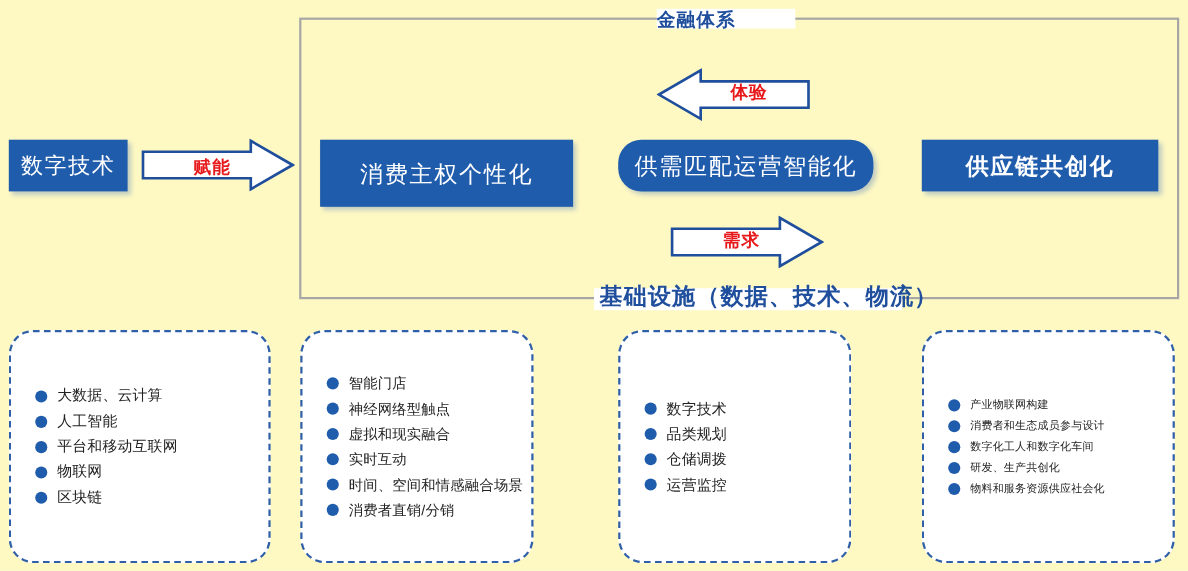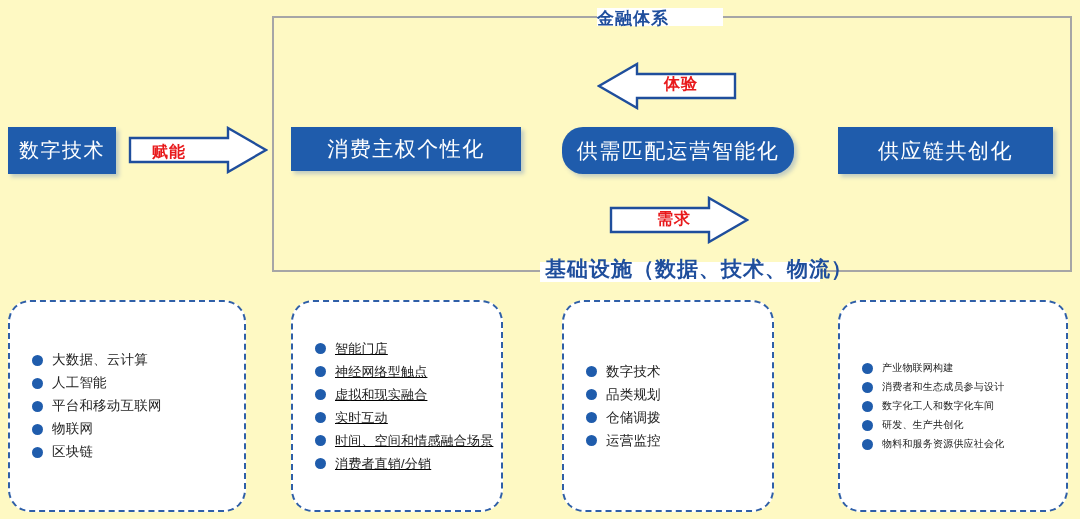--- a/index.html
+++ b/index.html
@@ -72,57 +72,57 @@
     color: #ffffff;
     display: flex;
     align-items: center;
     justify-content: center;
     font-size: 21px;
     letter-spacing: 1.5px;
     box-shadow: 3px 3px 4px rgba(120,150,190,0.45);
     box-sizing: border-box;
   }
   .blue-box.bb-digital  { left: 8px;   top: 127px; width: 108px; height: 47px; font-size: 20px; }
-  .blue-box.bb-consumer { left: 291px; top: 127px; width: 230px; height: 44px; text-align: center; }
+  .blue-box.bb-consumer { left: 291px; top: 127px; width: 230px; height: 61px; text-align: center; }
   .blue-box.bb-supply   { left: 562px; top: 127px; width: 232px; height: 47px; border-radius: 21px; }
-  .blue-box.bb-chain    { left: 838px; top: 127px; width: 215px; height: 47px; }
+  .blue-box.bb-chain    { left: 838px; top: 127px; width: 215px; height: 47px; font-weight: bold; }
 
   
   .block-arrow {
     position: absolute;
   }
   .block-arrow svg { display: block; }
   .arrow-text {
     position: absolute;
     color: #e8191b;
     font-weight: bold;
     font-size: 16px;
     letter-spacing: 1px;
     white-space: nowrap;
   }
   .arrow-enable  { left: 128px; top: 126px; }
-  .arrow-enable-text { left: 152px; top: 142px; }
+  .arrow-enable-text { left: 176px; top: 142px; }
   .arrow-exp     { left: 597px; top: 62px; }
   .arrow-exp-text{ left: 664px; top: 74px; }
   .arrow-demand  { left: 609px; top: 196px; }
   .arrow-demand-text { left: 657px; top: 209px; }
 
   
   .dash-card {
     position: absolute;
     border: 2px dashed #2f5fa8;
     border-radius: 22px;
     box-sizing: border-box;
     background: #ffffff;
     display: flex;
     flex-direction: column;
     justify-content: center;
   }
   .dash-card.card-1 { left: 8px;   top: 300px; width: 238px; height: 212px; }
-  .dash-card.card-2 { left: 291px; top: 300px; width: 212px; height: 212px; text-decoration: underline; }
+  .dash-card.card-2 { left: 273px; top: 300px; width: 212px; height: 212px; }
   .dash-card.card-3 { left: 562px; top: 300px; width: 212px; height: 212px; }
   .dash-card.card-4 { left: 838px; top: 300px; width: 230px; height: 212px; }
 
   .bullet-list {
     list-style: none;
     margin: 0;
     padding: 0 0 0 22px;
   }
   .bullet-row {
     display: flex;

